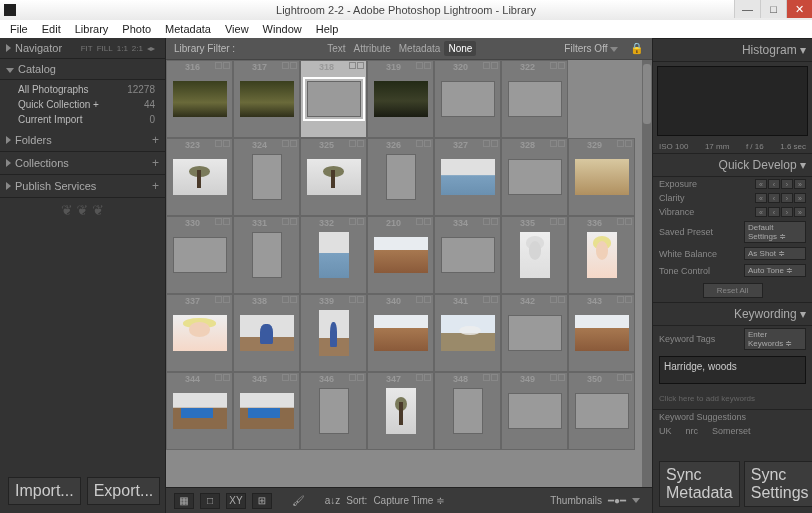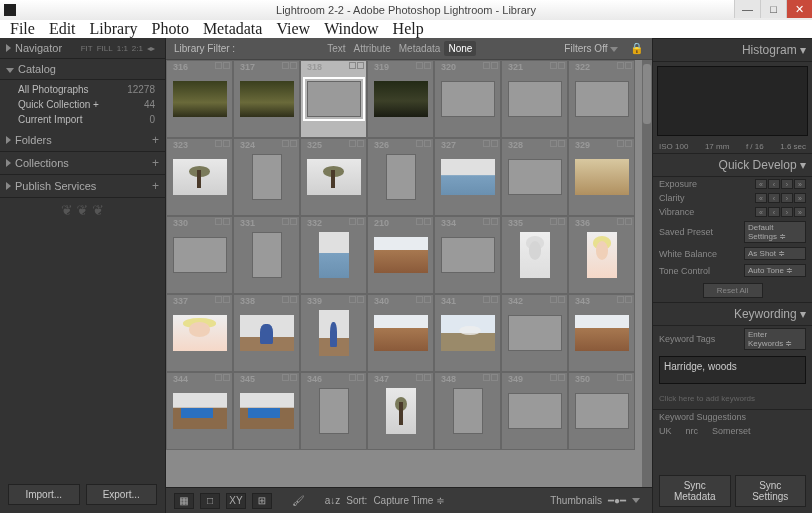--- a/index.html
+++ b/index.html
@@ -3,47 +3,47 @@
 <meta charset="utf-8">
 <style>
 * { margin: 0; padding: 0; box-sizing: border-box; font-family: "Segoe UI", Arial, sans-serif; }
 body { width: 812px; height: 513px; background: #383838; color: #ccc; font-size: 10px; overflow: hidden; position: relative; }
 .titlebar { height: 20px; background: linear-gradient(#fff,#eaeaea); color: #444; display: flex; align-items: center; justify-content: center; font-size: 11px; position: relative; }
 .title-icon { position: absolute; left: 4px; width: 12px; height: 12px; background: #1f1f1f; }
 .win-controls { position: absolute; right: 0; top: 0; display: flex; height: 18px; }
 .win-btn { width: 26px; height: 18px; display: flex; align-items: center; justify-content: center; font-size: 11px; color: #444; background: #e6e6e6; border-left: 1px solid #ccc; }
 .win-close { background: #c94a3b; color: #fff; }
 .menubar { height: 18px; background: #fff; display: flex; align-items: center; padding: 0 4px; gap: 2px; }
-.menubar span { padding: 2px 6px; color: #222; font-size: 16px; font-family: Liberation Serif, serif; }
+.menubar span { padding: 2px 6px; color: #222; font-size: 11px; }
 .workspace { display: flex; height: 475px; background: #4d4d4d; }
 .panel-left { width: 166px; background: #333; display: flex; flex-direction: column; border-right: 1px solid #222; }
 .panel-right { width: 160px; background: #333; display: flex; flex-direction: column; border-left: 1px solid #222; }
 .center { flex: 1; display: flex; flex-direction: column; background: #8a8a8a; position: relative; }
 .panel-header { display: flex; align-items: center; justify-content: space-between; padding: 4px 6px; border-bottom: 1px solid #222; color: #aaa; font-size: 11px; }
 .disclosure { display: inline-block; width: 0; height: 0; margin-right: 4px; }
 .tri-right { border-top: 4px solid transparent; border-bottom: 4px solid transparent; border-left: 5px solid #888; }
 .tri-down { border-left: 4px solid transparent; border-right: 4px solid transparent; border-top: 5px solid #888; }
 .tri-down-right { border-left: 4px solid transparent; border-right: 4px solid transparent; border-top: 5px solid #888; }
 .plus { font-size: 12px; color: #888; }
 .navopts { font-size: 8px; color: #777; display: flex; gap: 4px; margin-left: auto; margin-right: 4px; }
 .catalog-list { padding: 2px 0; }
 .catalog-row { display: flex; justify-content: space-between; padding: 2px 10px 2px 18px; color: #bbb; font-size: 10px; }
 .catalog-row .count { color: #888; }
 .ornament { height: 24px; display: flex; align-items: center; justify-content: center; color: #555; font-size: 14px; }
 .left-footer { margin-top: auto; display: flex; gap: 6px; padding: 8px; }
-.btn { background: #3c3c3c; border: 1px solid #222; color: #ccc; padding: 4px 6px; font-size: 10px; flex: 1; text-align: center; }
+.btn { background: #3c3c3c; border: 1px solid #222; color: #ccc; padding: 4px 6px; font-size: 16px; flex: 1; text-align: left; }
 .filterbar { height: 22px; background: #555; display: flex; align-items: center; padding: 0 8px; gap: 8px; color: #bbb; font-size: 10px; border-bottom: 1px solid #444; }
 .filterbar .spacer { flex: 1; }
 .filter-tab { color: #aaa; padding: 2px 4px; }
 .filter-tab.sel { background: #444; color: #fff; border-radius: 2px; }
 .lock { font-size: 11px; }
 .grid-area { flex: 1; overflow: hidden; background: #8a8a8a; position: relative; }
 .grid-row { display: flex; }
 .cell { width: 67px; height: 78px; background: #7a7a7a; border: 1px solid #666; position: relative; display: flex; align-items: center; justify-content: center; }
-.cell-num { position: absolute; top: 1px; left: 6px; font-size: 9px; color: #999; font-weight: bold; }
+.cell-num { position: absolute; top: 1px; left: 18px; font-size: 9px; color: #999; font-weight: bold; }
 .cell-flags { position: absolute; top: 1px; right: 2px; font-size: 7px; color: #888; display: flex; gap: 1px; }
 .cell-flags span { width: 7px; height: 7px; border: 1px solid #888; }
 .thumb { width: 48px; height: 36px; display: flex; align-items: center; justify-content: center; position: relative; }
 .thumb.landscape { width: 54px; height: 36px; }
 .thumb.portrait { width: 30px; height: 46px; }
 .thumb.empty-l { width: 54px; height: 36px; background: #9a9a9a; border: 1px solid #666; }
 .thumb.empty-p { width: 30px; height: 46px; background: #9a9a9a; border: 1px solid #666; }
 .thumb.sel-frame { outline: 2px solid #fff; outline-offset: 2px; }
 .cell.sel { background: #b8b8b8; }
 .histo-box { height: 70px; background: #252525; margin: 4px; border: 1px solid #111; }
@@ -201,28 +201,20 @@
           </div>
           <div class="cell">
             <div class="cell-num">320</div>
             <div class="cell-flags">
               <span></span>
               <span></span>
             </div>
             <div class="thumb empty-l"></div>
           </div>
           <div class="cell">
-            <div class="cell-num">321</div>
-            <div class="cell-flags">
-              <span></span>
-              <span></span>
-            </div>
-            <div class="thumb empty-l"></div>
-          </div>
-          <div class="cell">
             <div class="cell-num">322</div>
             <div class="cell-flags">
               <span></span>
               <span></span>
             </div>
             <div class="thumb empty-l"></div>
           </div>
         </div>
         <div class="grid-row">
           <div class="cell">

